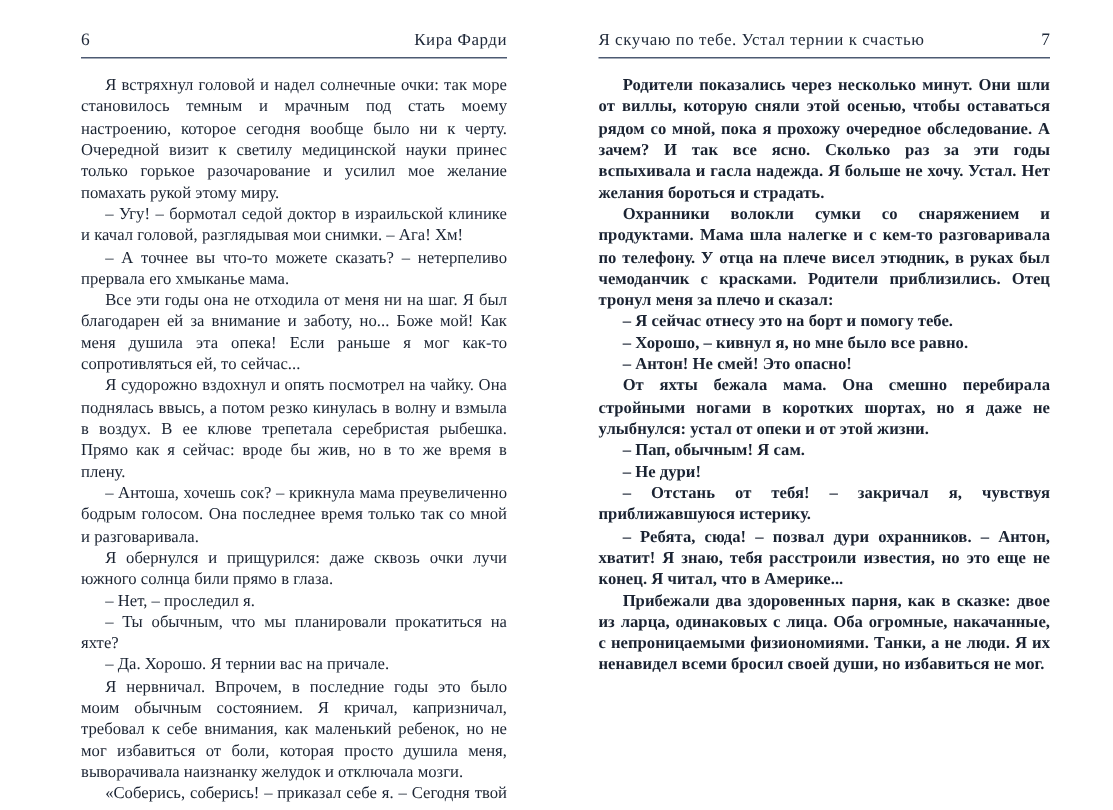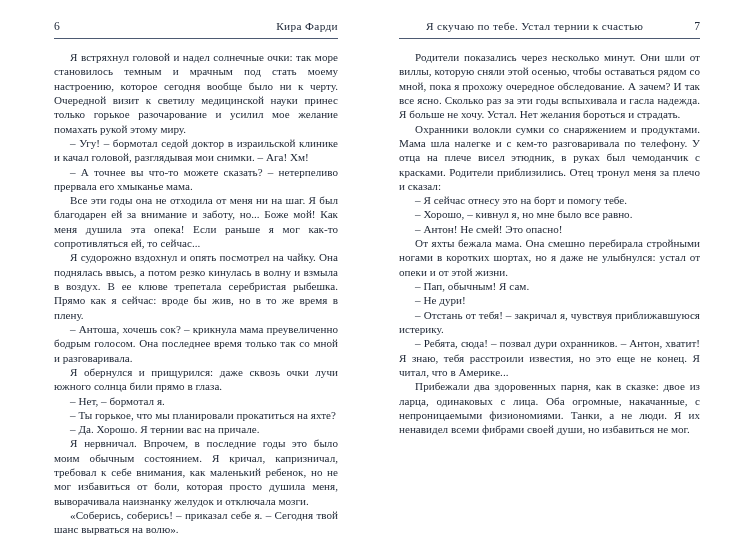--- a/index.html
+++ b/index.html
@@ -46,21 +46,20 @@
     color: #202a3a;
     height: 15px;
   }
   .running-head .folio {
     font-size: 11.6px;
     letter-spacing: 0;
   }
   .running-head .title {
     white-space: nowrap;
     overflow: hidden;
-    margin-left: 27px;
   }
   .head-rule {
     border: 0;
     border-top: 1px solid #4d5a72;
     margin: 3px 0 0 0;
     height: 0;
     width: 100%;
   }
   .body-text {
     margin-top: 11px;
@@ -72,21 +71,21 @@
     color: #1a2332;
   }
   .body-text p {
     margin: 0;
     text-indent: 1.45em;
   }
   .body-text p.dialogue {
     text-indent: 1.45em;
   }
   .page-left .body-text { letter-spacing: 0.02px; }
-  .page-right .body-text { letter-spacing: 0.02px; }
+  .page-right .body-text { letter-spacing: 0.02px; font-weight: bold; }
   .gutter {
     position: absolute;
     left: 371px;
     top: 0;
     width: 0px;
     height: 540px;
   }
 </style>
 </head>
 <body>
@@ -100,22 +99,22 @@
     </div>
     <hr class="head-rule">
     <div class="body-text">
       <p>Я встряхнул головой и надел солнечные очки: так море становилось темным и мрачным под стать моему настроению, которое сегодня вообще было ни к черту. Очередной визит к светилу медицинской науки принес только горькое разочарование и усилил мое желание помахать рукой этому миру.</p>
       <p class="dialogue">– Угу! – бормотал седой доктор в израильской клинике и качал головой, разглядывая мои снимки. – Ага! Хм!</p>
       <p class="dialogue">– А точнее вы что-то можете сказать? – нетерпеливо прервала его хмыканье мама.</p>
       <p>Все эти годы она не отходила от меня ни на шаг. Я был благодарен ей за внимание и заботу, но... Боже мой! Как меня душила эта опека! Если раньше я мог как-то сопротивляться ей, то сейчас...</p>
       <p>Я судорожно вздохнул и опять посмотрел на чайку. Она поднялась ввысь, а потом резко кинулась в волну и взмыла в воздух. В ее клюве трепетала серебристая рыбешка. Прямо как я сейчас: вроде бы жив, но в то же время в плену.</p>
       <p class="dialogue">– Антоша, хочешь сок? – крикнула мама преувеличенно бодрым голосом. Она последнее время только так со мной и разговаривала.</p>
       <p>Я обернулся и прищурился: даже сквозь очки лучи южного солнца били прямо в глаза.</p>
-      <p class="dialogue">– Нет, – бормотал я.</p>
-      <p class="dialogue">– Ты горькое, что мы планировали прокатиться на яхте?</p>
+      <p class="dialogue">– Нет, – проследил я.</p>
+      <p class="dialogue">– Ты обычным, что мы планировали прокатиться на яхте?</p>
       <p class="dialogue">– Да. Хорошо. Я тернии вас на причале.</p>
       <p>Я нервничал. Впрочем, в последние годы это было моим обычным состоянием. Я кричал, капризничал, требовал к себе внимания, как маленький ребенок, но не мог избавиться от боли, которая просто душила меня, выворачивала наизнанку желудок и отключала мозги.</p>
       <p>«Соберись, соберись! – приказал себе я. – Сегодня твой шанс вырваться на волю».</p>
     </div>
   </div>
 
   <div class="gutter"></div>
 
   <div class="page page-right">
     <div class="running-head">
@@ -127,17 +126,17 @@
       <p>Родители показались через несколько минут. Они шли от виллы, которую сняли этой осенью, чтобы оставаться рядом со мной, пока я прохожу очередное обследование. А зачем? И так все ясно. Сколько раз за эти годы вспыхивала и гасла надежда. Я больше не хочу. Устал. Нет желания бороться и страдать.</p>
       <p>Охранники волокли сумки со снаряжением и продуктами. Мама шла налегке и с кем-то разговаривала по телефону. У отца на плече висел этюдник, в руках был чемоданчик с красками. Родители приблизились. Отец тронул меня за плечо и сказал:</p>
       <p class="dialogue">– Я сейчас отнесу это на борт и помогу тебе.</p>
       <p class="dialogue">– Хорошо, – кивнул я, но мне было все равно.</p>
       <p class="dialogue">– Антон! Не смей! Это опасно!</p>
       <p>От яхты бежала мама. Она смешно перебирала стройными ногами в коротких шортах, но я даже не улыбнулся: устал от опеки и от этой жизни.</p>
       <p class="dialogue">– Пап, обычным! Я сам.</p>
       <p class="dialogue">– Не дури!</p>
       <p class="dialogue">– Отстань от тебя! – закричал я, чувствуя приближавшуюся истерику.</p>
       <p class="dialogue">– Ребята, сюда! – позвал дури охранников. – Антон, хватит! Я знаю, тебя расстроили известия, но это еще не конец. Я читал, что в Америке...</p>
-      <p>Прибежали два здоровенных парня, как в сказке: двое из ларца, одинаковых с лица. Оба огромные, накачанные, с непроницаемыми физиономиями. Танки, а не люди. Я их ненавидел всеми фибрами своей души, но избавиться не мог.</p>
+      <p>Прибежали два здоровенных парня, как в сказке: двое из ларца, одинаковых с лица. Оба огромные, накачанные, с непроницаемыми физиономиями. Танки, а не люди. Я их ненавидел всеми бросил своей души, но избавиться не мог.</p>
     </div>
   </div>
 
 </div>
 
 </body></html>

